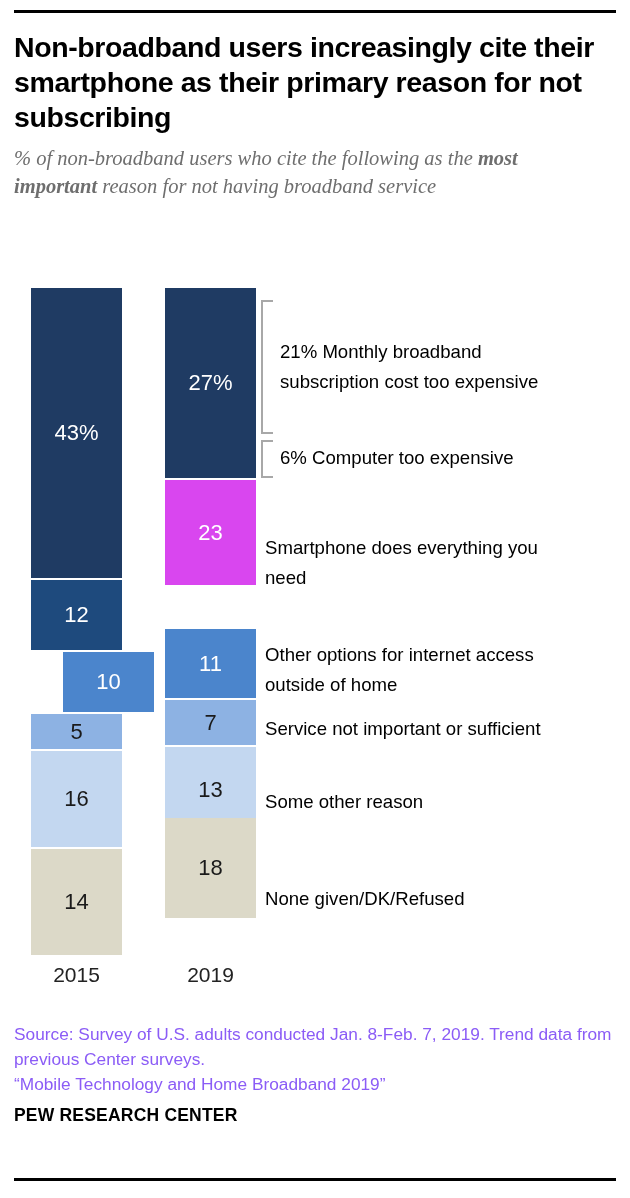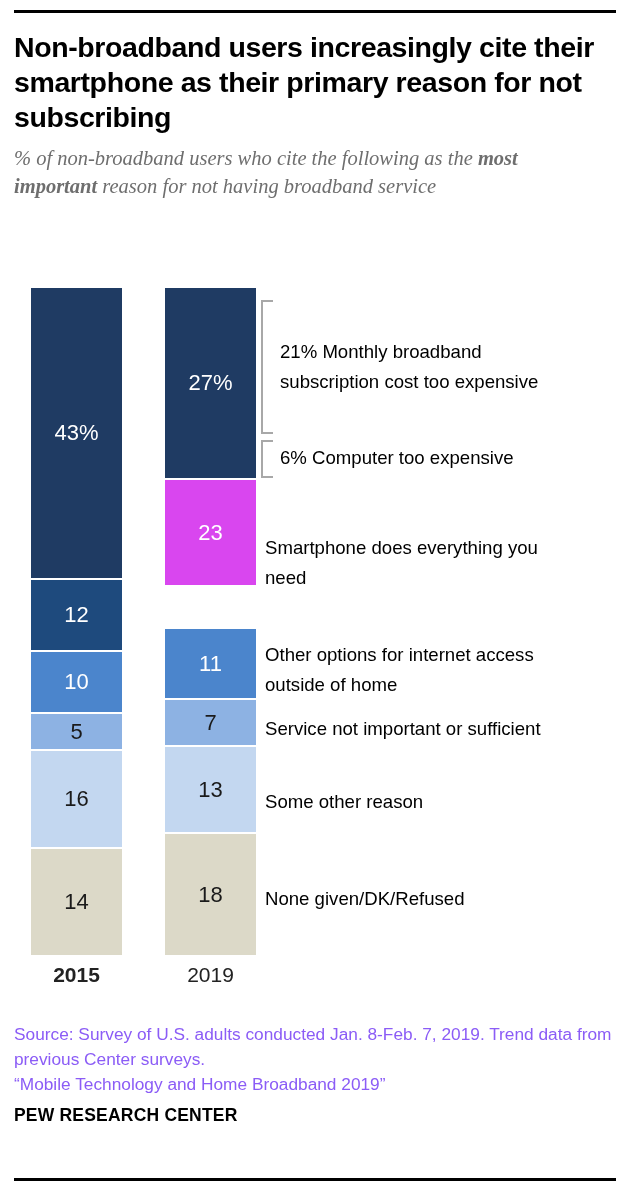--- a/index.html
+++ b/index.html
@@ -159,21 +159,21 @@
 
 <div class="chart">
 
   <div class="bar" style="left:31px; top:288px; width:91px; height:667px;">
     <div class="seg" style="top:0px; height:290px; background:#1F3B63;">
       <span class="seg-label light">43%</span>
     </div>
     <div class="seg" style="top:292px; height:70px; background:#1E4A7D;">
       <span class="seg-label light">12</span>
     </div>
-    <div class="seg" style="top:364px; height:60px; background:#4B85CC;">
+    <div class="seg" style="top:364px; height:60px; background:#4B85CC;margin-left:32px;">
       <span class="seg-label light">10</span>
     </div>
     <div class="seg" style="top:426px; height:35px; background:#8DB2E3;">
       <span class="seg-label dark">5</span>
     </div>
     <div class="seg" style="top:463px; height:96px; background:#C3D7F0;">
       <span class="seg-label dark">16</span>
     </div>
     <div class="seg" style="top:561px; height:106px; background:#DCD9C8;">
       <span class="seg-label dark">14</span>
@@ -189,26 +189,26 @@
     </div>
     <div class="seg" style="top:341px; height:69px; background:#4B85CC;">
       <span class="seg-label light">11</span>
     </div>
     <div class="seg" style="top:412px; height:45px; background:#8DB2E3;">
       <span class="seg-label dark">7</span>
     </div>
     <div class="seg" style="top:459px; height:85px; background:#C3D7F0;">
       <span class="seg-label dark">13</span>
     </div>
-    <div class="seg" style="top:546px; height:121px; background:#DCD9C8;">
+    <div class="seg" style="top:530px; height:100px; background:#DCD9C8;">
       <span class="seg-label dark">18</span>
     </div>
   </div>
 
-  <div class="year-label" style="left:31px; width:91px;font-weight:bold;">2015</div>
+  <div class="year-label" style="left:31px; width:91px;">2015</div>
   <div class="year-label" style="left:165px; width:91px;">2019</div>
 
   <div class="bracket" style="left:261px; top:300px; width:12px; height:134px;"></div>
   <div class="bracket" style="left:261px; top:440px; width:12px; height:38px;"></div>
 
   <div class="ann" style="left:280px; top:337px; width:276px;">21% Monthly broadband subscription cost too expensive</div>
   <div class="ann" style="left:280px; top:443px; width:320px;">6% Computer too expensive</div>
   <div class="ann" style="left:265px; top:533px; width:300px;">Smartphone does everything you need</div>
   <div class="ann" style="left:265px; top:640px; width:276px;">Other options for internet access outside of home</div>
   <div class="ann" style="left:265px; top:714px; width:340px;">Service not important or sufficient</div>

